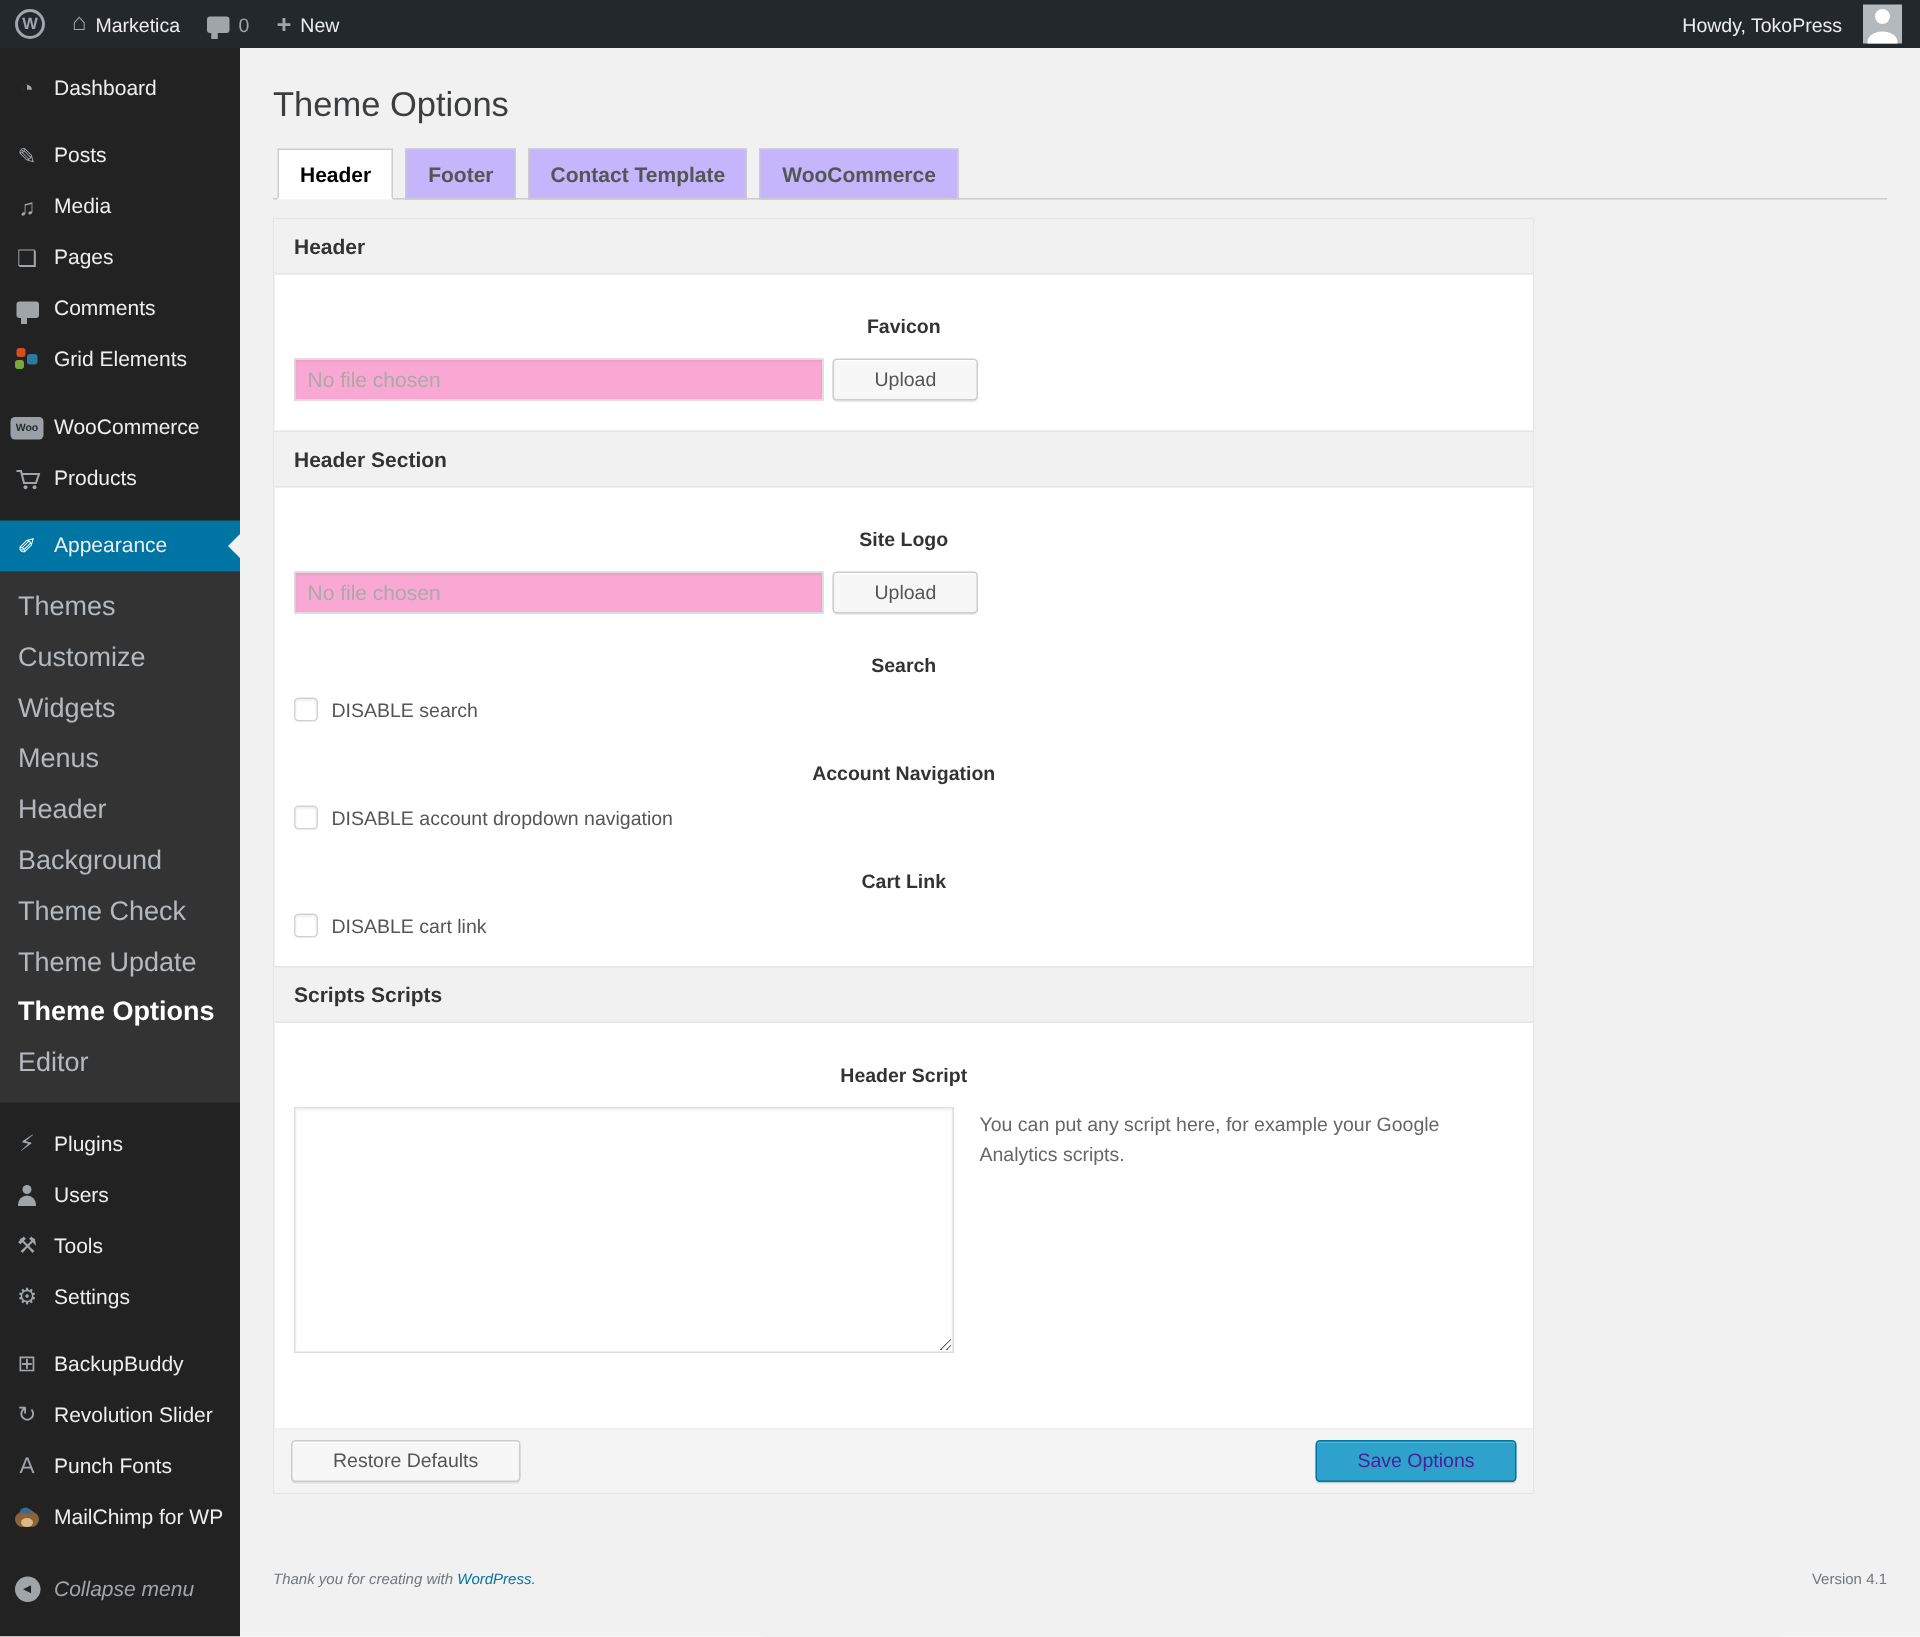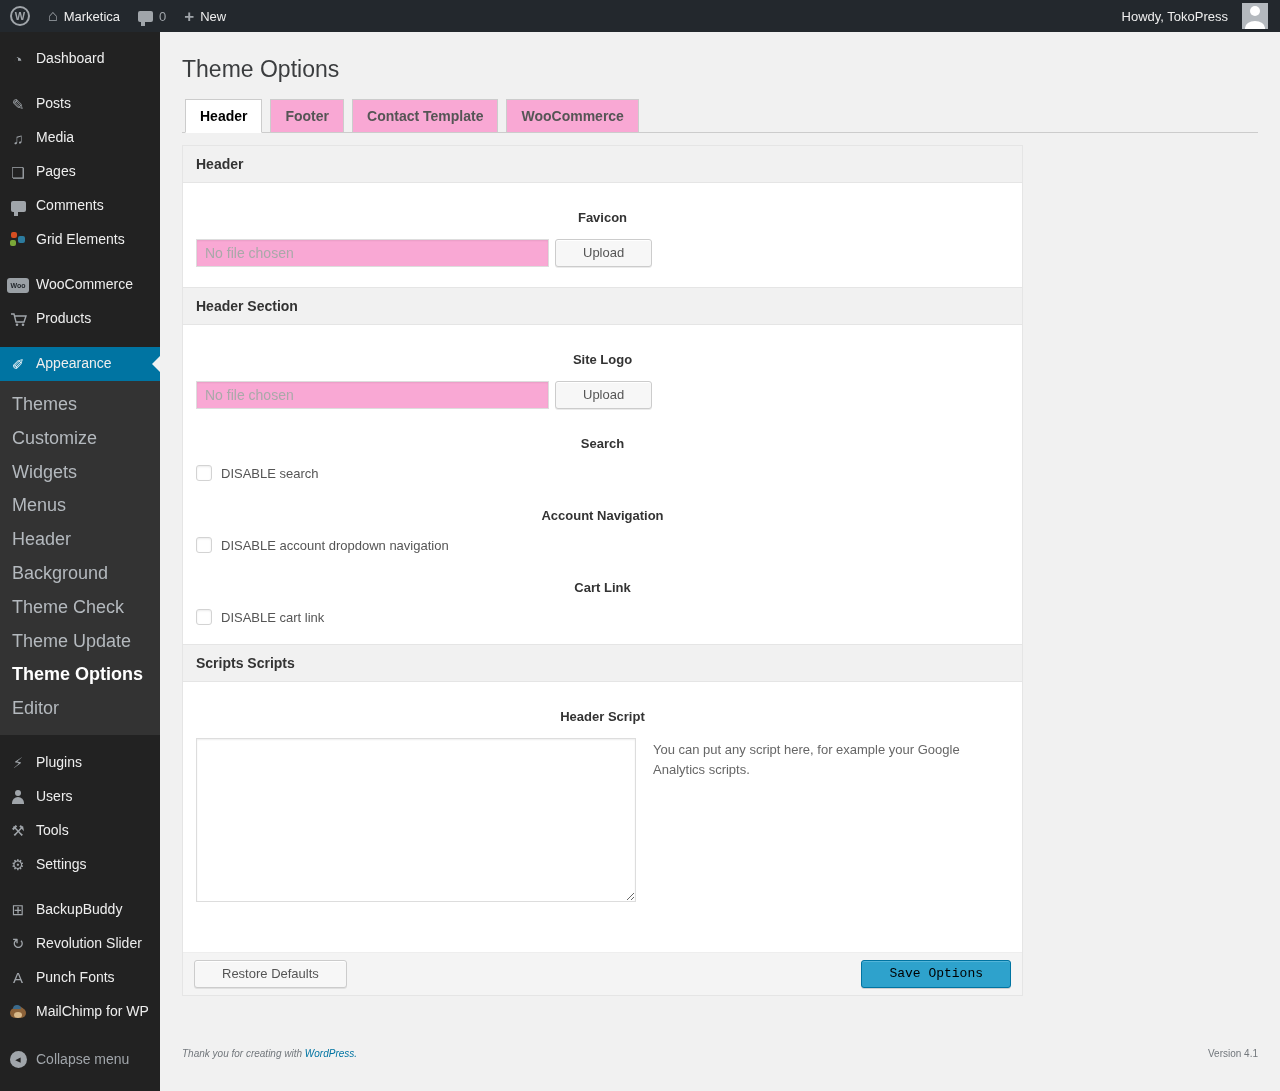--- a/index.html
+++ b/index.html
@@ -71,21 +71,21 @@
   .submenu { background:#333; padding:7px 0 9px; }
   .submenu a {
     display:block; padding:7px 0 7px 12px; color:#b4b9be; font-size:18px;
     text-decoration:none; cursor:pointer; line-height:1.1;
   }
   .submenu a.current { color:#fff; font-weight:bold; }
   .collapse-circle {
     width:17px; height:17px; border-radius:50%; background:#a0a5aa;
     color:#222; font-size:7px; display:flex; align-items:center; justify-content:center;
   }
-  .menu-item.collapse { color:#a0a5aa; margin-top:14px; }
+  .menu-item.collapse { color:#a0a5aa; margin-top:14px;font-style:italic; }
 
   
   .grid-icon { width:16px; height:16px; position:relative; display:inline-block; }
   .grid-icon i { position:absolute; border-radius:2px; }
   .grid-icon .g1 { width:6px; height:6px; left:1px; top:0; background:#d54e21; }
   .grid-icon .g2 { width:6px; height:6px; left:0; top:8px; background:#7ba839; }
   .grid-icon .g3 { width:7px; height:7px; left:8px; top:4px; background:#2c7b9e; }
   .woo-badge {
     width:22px; height:15px; border-radius:3px; background:#9aa0a5;
     color:#23282d; font-size:7px; font-weight:bold; display:flex;
@@ -118,21 +118,21 @@
 
   
   .content {
     position:absolute; top:32px; left:160px; right:0; bottom:0;
     background:#f1f1f1; padding:23px 22px 0;
   }
   .page-title { font-size:23px; font-weight:400; color:#3b3d3f; line-height:1.3; }
 
   .tabs { display:flex; align-items:flex-end; border-bottom:1px solid #ccc; margin-top:14px; }
   .tab {
-    margin:0 5px -1px 3px; padding:7px 14px; background:#f9a8d4;
+    margin:0 5px -1px 3px; padding:7px 14px; background:#c4b5fd;
     border:1px solid #ccc; color:#555; font-size:14px; font-weight:bold;
     cursor:pointer; line-height:1.3; white-space:nowrap;
   }
   .tab.active { background:#fff; border-bottom-color:#fff; color:#000; }
 
   .panel { width:841px; background:#fff; border:1px solid #e5e5e5; margin-top:12px; }
   .section-bar {
     background:#f1f1f1; border-top:1px solid #e5e5e5; border-bottom:1px solid #e5e5e5;
     padding:10px 13px; font-size:14px; font-weight:bold; color:#333;
   }
@@ -167,23 +167,22 @@
     resize:both; font-family:"Liberation Mono","DejaVu Sans Mono",monospace;
     font-size:13px; padding:4px 6px; outline:none;
     box-shadow:inset 0 1px 2px rgba(0,0,0,.07);
   }
   .hint { width:310px; margin-left:17px; font-size:13px; color:#666; line-height:1.55; margin-top:2px; }
   .panel-footer {
     background:#f4f4f4; border-top:1px solid #eee; padding:7px 11px;
     display:flex; justify-content:space-between; align-items:center;
   }
   .button-primary {
-    background:#2ea2cc; border:1px solid #0074a2; color:#000000;
+    background:#2ea2cc; border:1px solid #0074a2; color:#4c1d95;
     box-shadow:inset 0 1px 0 rgba(120,200,230,.5), 0 1px 0 rgba(0,0,0,.15);
-    font-family:Liberation Mono, monospace;
   }
 
   .page-footer {
     display:flex; justify-content:space-between; align-items:baseline;
     margin-top:52px; font-size:10px; color:#72777c;
   }
   .thanks { font-style:italic; }
   .thanks a { color:#0074a2; text-decoration:none; cursor:pointer; font-style:italic; }
 </style>
 </head>

